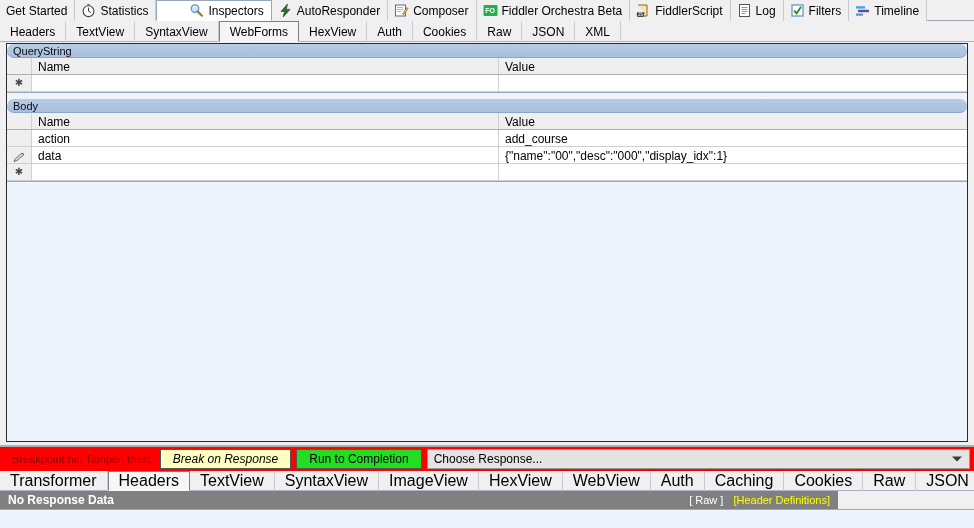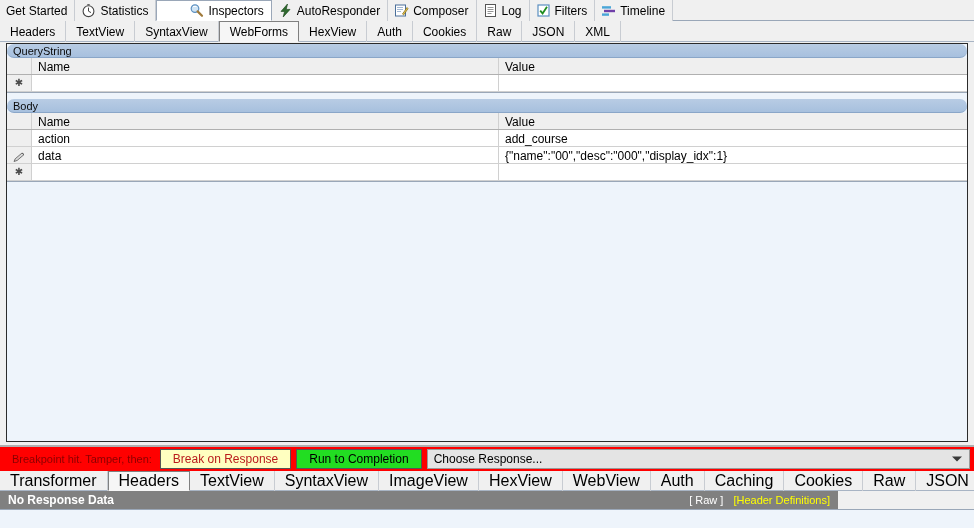--- a/index.html
+++ b/index.html
@@ -146,21 +146,21 @@
   }
   .bp-btn {
     height: 20px;
     display: flex; align-items: center; justify-content: center;
     padding: 0 12px;
     font-size: 12px;
     white-space: nowrap;
     border: 1px solid #555;
     margin-right: 5px;
   }
-  .bp-btn.yellow { background: #ffffc0; color: #b91c1c; }
+  .bp-btn.yellow { background: #ffffc0; color: #000000; font-style: italic; }
   .bp-btn.green { background: #22dd22; color: #000; }
   .bp-select {
     flex: 1 1 auto;
     height: 20px;
     background: #e4e4e4;
     border: 1px solid #9a9a9a;
     display: flex; align-items: center;
     padding-left: 6px;
     font-size: 12px;
     position: relative;
@@ -250,20 +250,35 @@
           </svg></span>
         <span>AutoResponder</span>
       </div>
       <div class="main-tab">
         <span class="ico"><svg width="15" height="15" viewBox="0 0 15 15">
             <rect x="1.5" y="2" width="10" height="11" fill="#fff" stroke="#4a6f9a" stroke-width="1"></rect>
             <path d="M3 4.5h6M3 6.5h6M3 8.5h4" stroke="#8aa6c8" stroke-width="0.8"></path>
             <path d="M8.5 11 L13 4.5 L14 5.6 L9.6 12 Z" fill="#f2d24a" stroke="#7a5f12" stroke-width="0.7"></path>
           </svg></span>
         <span>Composer</span>
+      </div>
+      <div class="main-tab">
+        <span class="ico"><svg width="15" height="15" viewBox="0 0 15 15">
+            <rect x="0.5" y="2" width="14" height="11" rx="1" fill="#22b14c"></rect>
+            <text x="7.2" y="10.3" font-size="7" font-family="Liberation Sans, sans-serif" fill="#fff" text-anchor="middle" font-weight="bold">FO</text>
+          </svg></span>
+        <span>Fiddler Orchestra Beta</span>
+      </div>
+      <div class="main-tab">
+        <span class="ico"><svg width="15" height="15" viewBox="0 0 15 15">
+            <path d="M2 2 h9 v11 h-9 a1.6 1.6 0 0 1 0-3 h7" fill="#f5e6b8" stroke="#8a6b1f" stroke-width="1"></path>
+            <rect x="1" y="9" width="7" height="5" rx="1" fill="#4a4a4a"></rect>
+            <text x="4.5" y="13" font-size="4.6" font-family="Liberation Sans, sans-serif" fill="#fff" text-anchor="middle">JS</text>
+          </svg></span>
+        <span>FiddlerScript</span>
       </div>
       <div class="main-tab">
         <span class="ico"><svg width="15" height="15" viewBox="0 0 15 15">
             <rect x="2.5" y="1.5" width="10" height="12" fill="#fff" stroke="#555" stroke-width="1"></rect>
             <path d="M4.5 4.5h6M4.5 6.5h6M4.5 8.5h6M4.5 10.5h4" stroke="#888" stroke-width="0.9"></path>
           </svg></span>
         <span>Log</span>
       </div>
       <div class="main-tab">
         <span class="ico"><svg width="15" height="15" viewBox="0 0 15 15">

